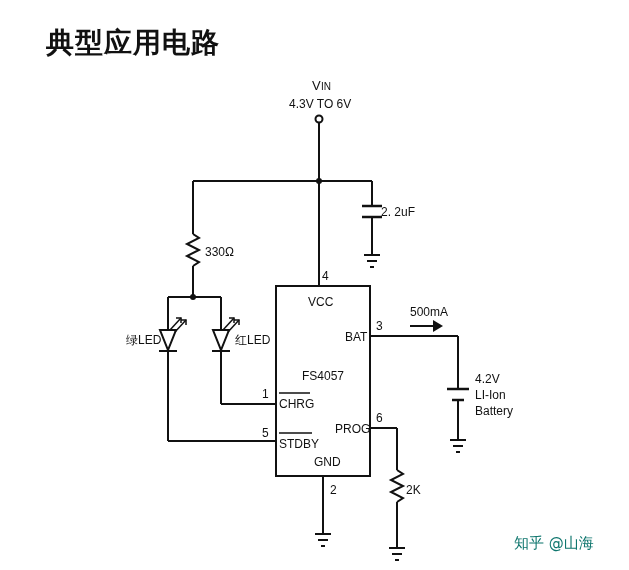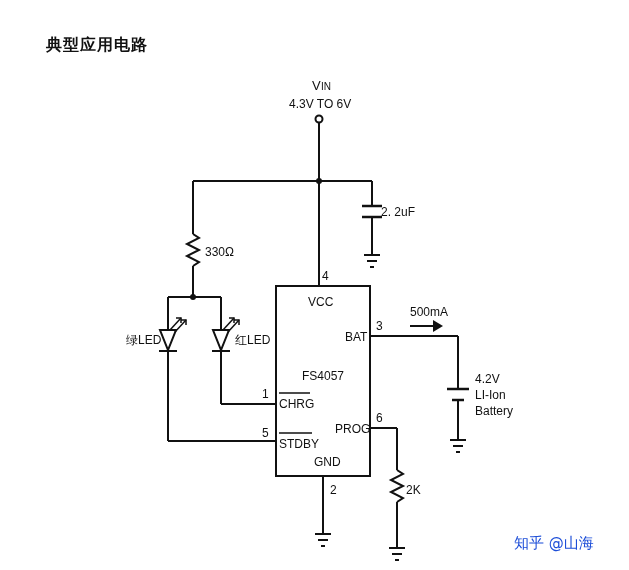--- a/index.html
+++ b/index.html
@@ -1,20 +1,20 @@
 <!DOCTYPE html>
 <html><head>
 <meta charset="utf-8">
 <style>
   html, body { margin:0; padding:0; background:#ffffff; }
   body { width:629px; height:570px; position:relative; overflow:hidden; font-family:"Liberation Sans", "DejaVu Sans", sans-serif; }
-  .title { position:absolute; left:46px; top:24px; font-size:16px; font-weight:bold; color:#111; letter-spacing:1px; font-family:"DejaVu Sans", sans-serif;margin-top:11px; }
+  .title { position:absolute; left:46px; top:24px; font-size:28px; font-weight:bold; color:#111; letter-spacing:1px; font-family:"DejaVu Sans", sans-serif; }
   svg { position:absolute; left:0; top:0; }
   .lbl { font-family:"Liberation Sans", sans-serif; fill:#111; }
-  .wm { position:absolute; left:514px; top:534px; font-size:15px; color:#1d4ed8; font-family:"DejaVu Sans", sans-serif; }
+  .wm { position:absolute; left:514px; top:534px; font-size:15px; color:#0f766e; font-family:"DejaVu Sans", sans-serif; }
 </style>
 </head>
 <body>
 
 <div class="title">典型应用电路</div>
 
 <svg width="629" height="570" viewBox="0 0 629 570">
   <g stroke="#111" stroke-width="2" fill="none">
 
     <circle cx="319" cy="119" r="3.5"></circle>

